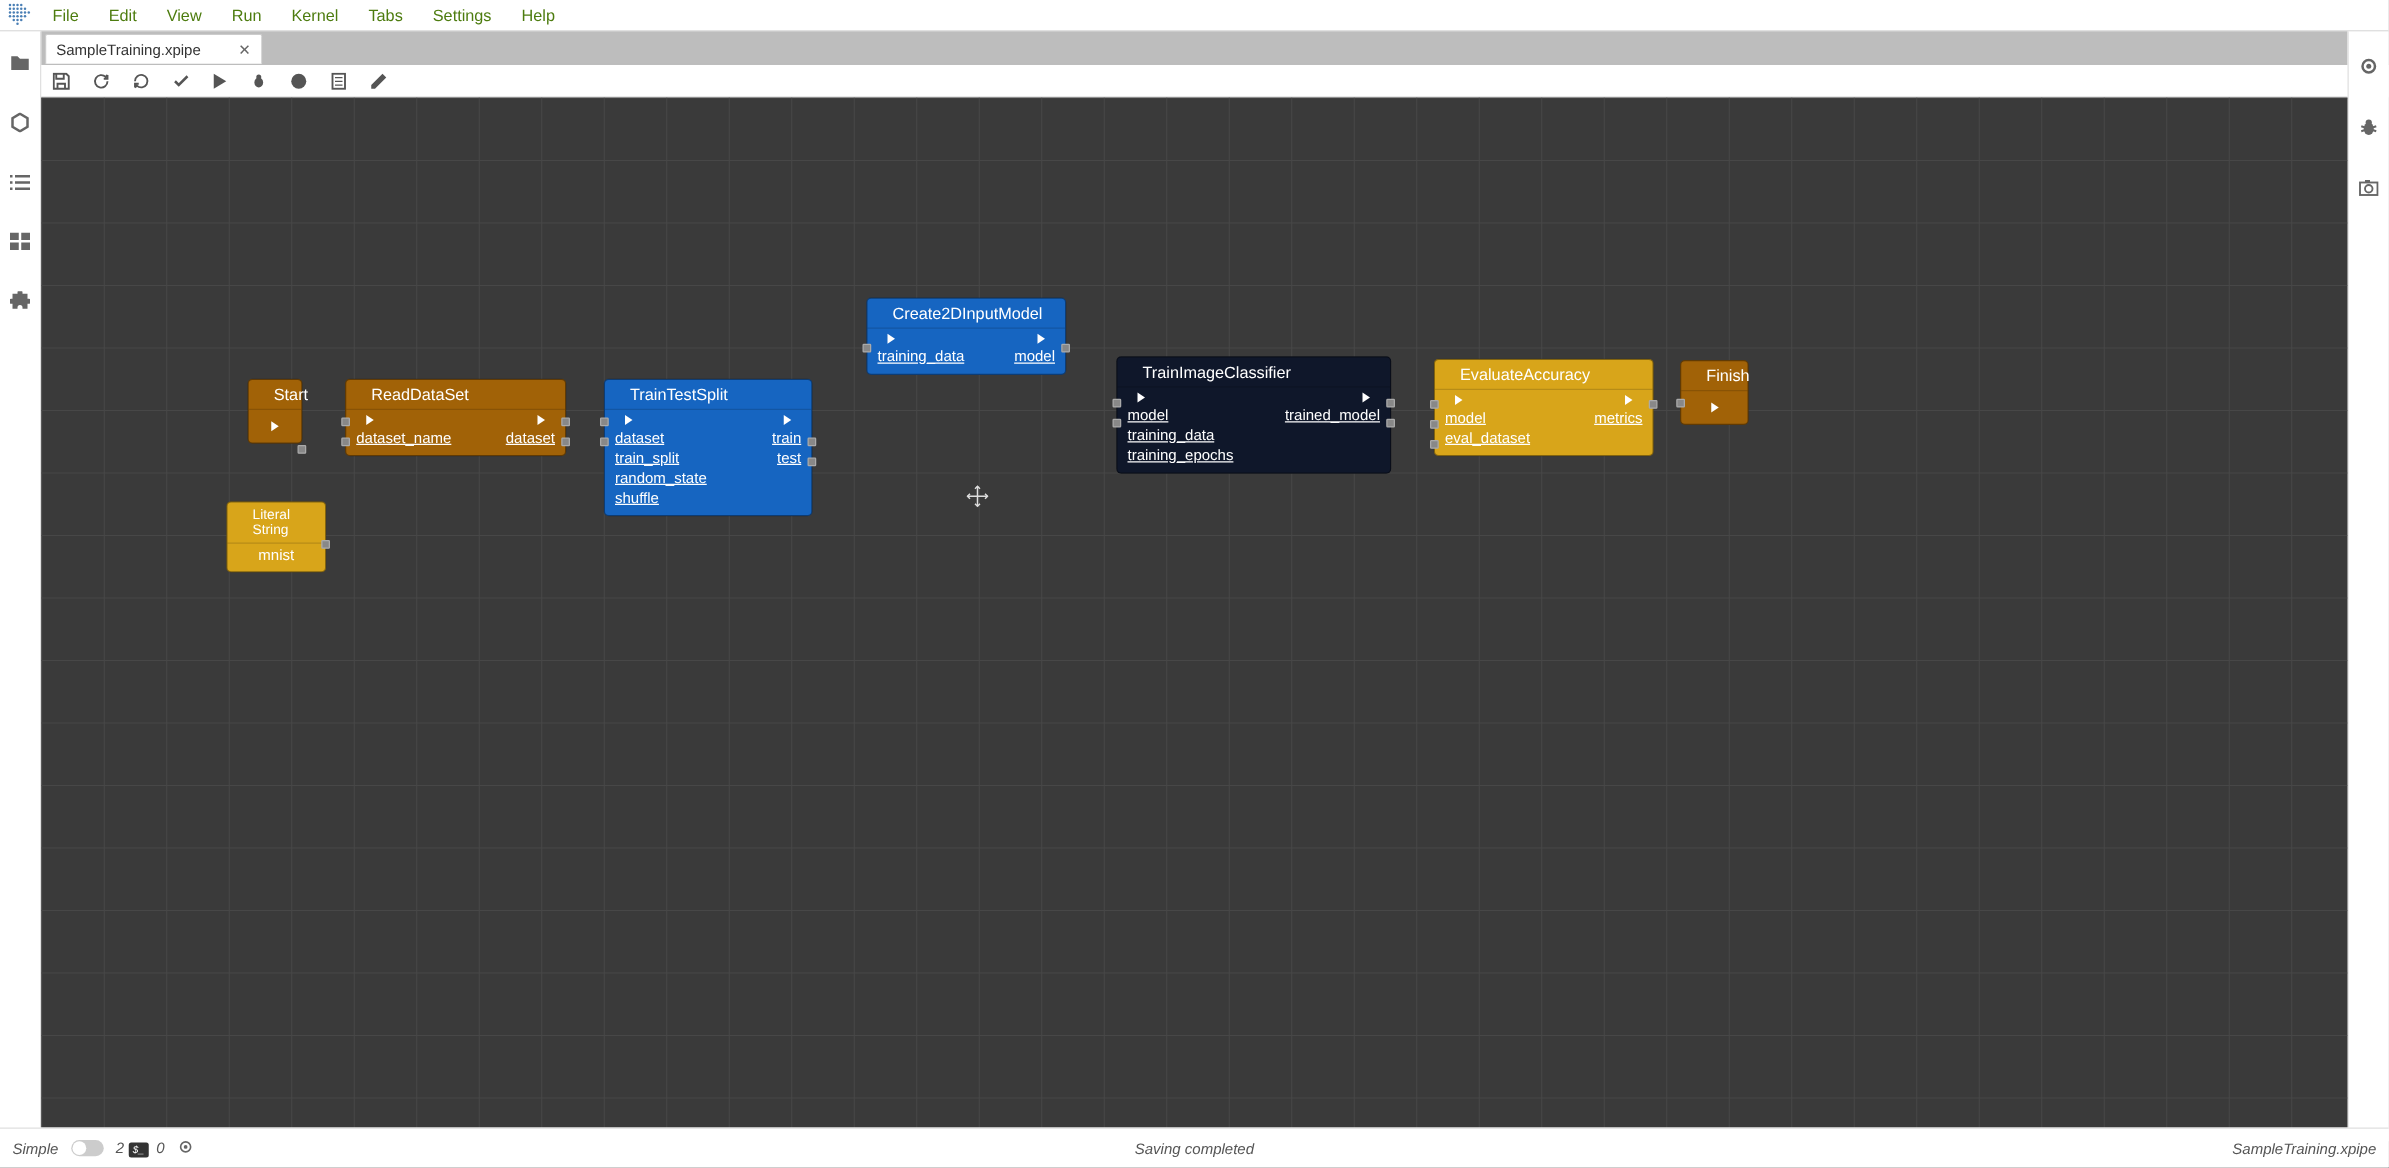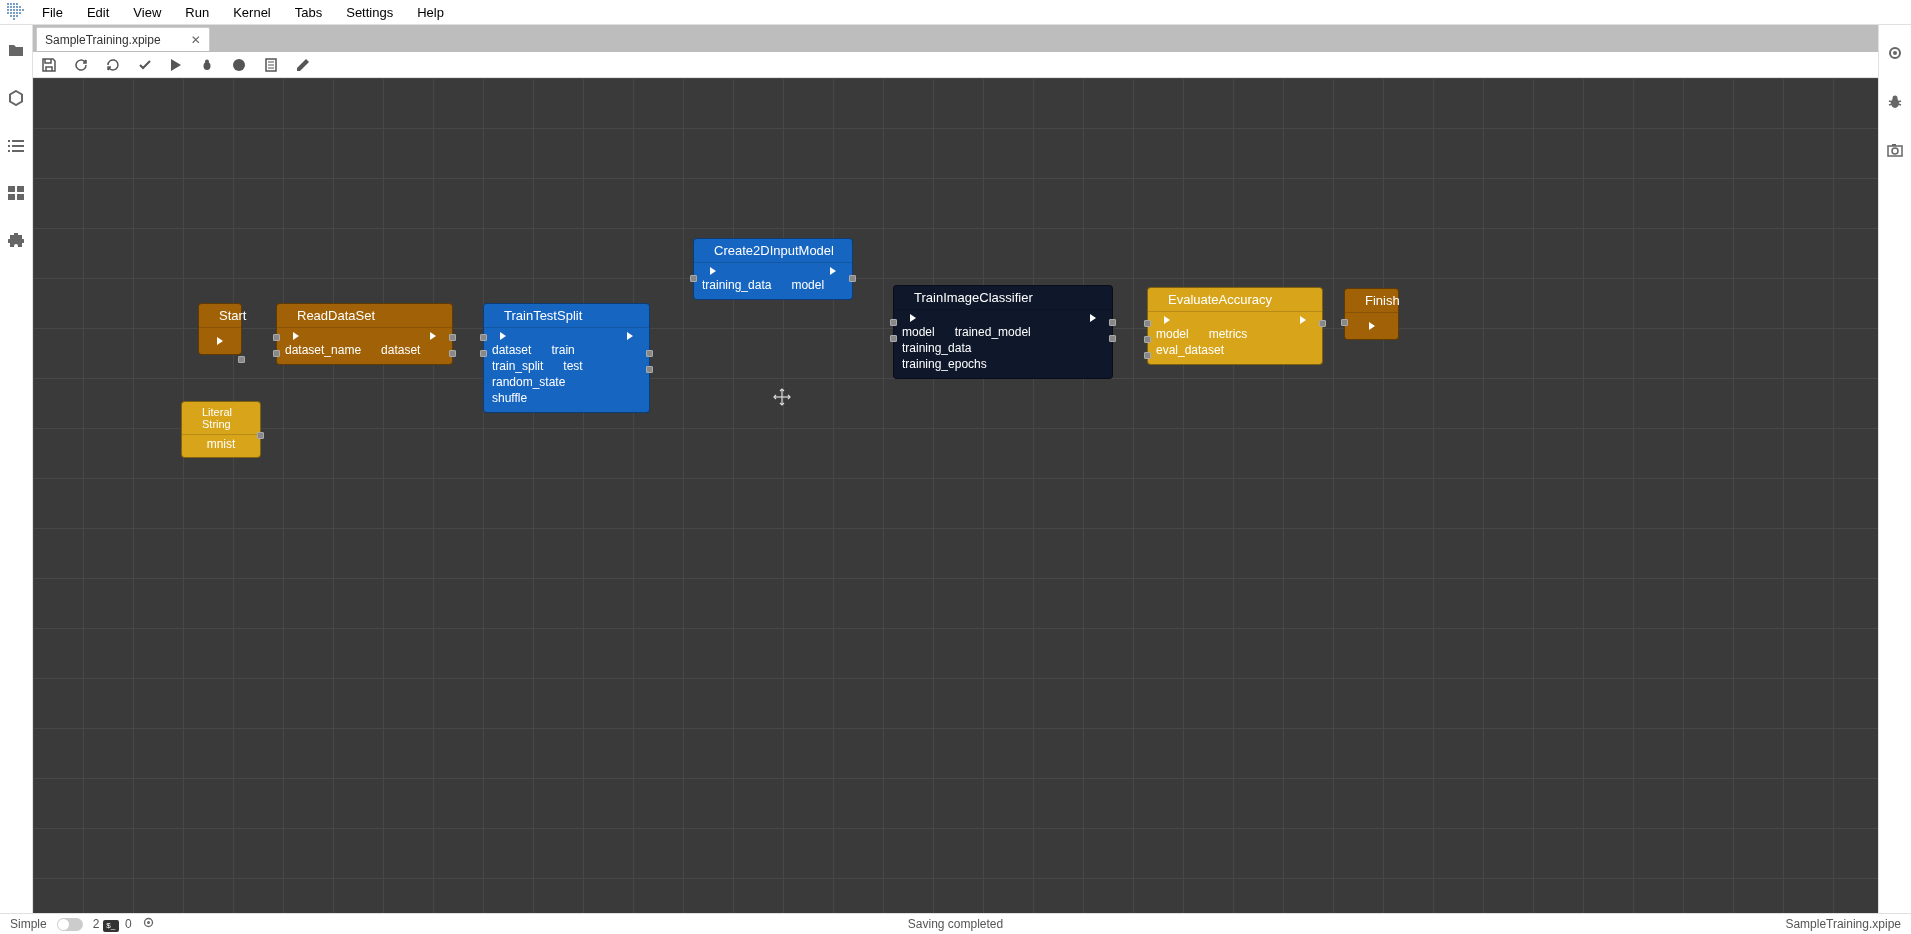--- a/index.html
+++ b/index.html
@@ -3,21 +3,21 @@
 <meta charset="utf-8">
 <style>
 * { box-sizing: border-box; margin: 0; padding: 0; }
 body { font-family: -apple-system, BlinkMacSystemFont, "Segoe UI", Helvetica, Arial, sans-serif; font-size: 13px; overflow: hidden; background: #fff; }
 
 
 .menubar { display: flex; align-items: center; height: 25px; background: #fff; border-bottom: 1px solid #e0e0e0; }
 .logo { width: 28px; height: 25px; display: flex; align-items: center; justify-content: center; margin-left: 2px; }
 .logo svg { width: 20px; height: 20px; }
 .menu-items { display: flex; }
-.menu-item { padding: 4px 12px; cursor: pointer; font-size: 13px; color: #000000; }
+.menu-item { padding: 4px 12px; cursor: pointer; font-size: 13px; color: #4d7c0f; }
 
 
 .tab-bar { display: flex; align-items: flex-end; height: 27px; background: #bdbdbd; border-bottom: 1px solid #bdbdbd; padding-left: 36px; }
 .tab { display: flex; align-items: center; height: 24px; background: #fff; border: 1px solid #ccc; border-bottom: none; border-radius: 2px 2px 0 0; padding: 0 8px; margin-top: 3px; font-size: 12px; color: #333; }
 .tab-close { margin-left: 30px; cursor: pointer; color: #666; }
 
 
 .toolbar { display: flex; align-items: center; height: 26px; background: #fff; border-bottom: 1px solid #e0e0e0; padding-left: 42px; gap: 18px; }
 .tool-icon { cursor: pointer; color: #555; display: flex; align-items: center; }
 
@@ -33,33 +33,33 @@
 .canvas-grid { position: absolute; inset: 0; background-image: linear-gradient(#474747 1px, transparent 1px), linear-gradient(90deg, #474747 1px, transparent 1px); background-size: 50px 50px; }
 
 
 .node { position: absolute; border: 1px solid rgba(0,0,0,.4); border-radius: 4px; color: #fff; font-size: 12px; cursor: move; }
 .node-red { background: #a16207; }
 .node-blue { background: #1665c1; }
 .node-orange { background: #0f172a; }
 .node-yellow { background: #d8a51a; }
 .node-header { padding: 4px 20px; font-weight: 500; font-size: 13px; }
 .node-body { padding: 2px 8px 6px; border-top: 1px solid rgba(0,0,0,.15); }
-.node-row { display: flex; justify-content: flex-start; gap: 20px; font-size: 12px; line-height: 16px; }
+.node-row { display: flex; justify-content: space-between; gap: 20px; font-size: 12px; line-height: 16px; text-decoration: underline; }
 .node-row span { white-space: nowrap; }
 .play { display: inline-block; width: 0; height: 0; border-left: 6px solid #fff; border-top: 4px solid transparent; border-bottom: 4px solid transparent; }
 .node-play-row { display: flex; justify-content: space-between; padding: 2px 8px 2px; }
 
 
 .port { position: absolute; width: 7px; height: 7px; background: #888; border-radius: 1px; border: 1px solid #aaa; }
 
 
 .cursor-move { position: absolute; width: 18px; height: 18px; }
 
 
-.status-bar { position: absolute; bottom: 0; left: 0; right: 0; height: 21px; background: #fff; border-top: 1px solid #e0e0e0; display: flex; align-items: center; font-size: 12px; color: #555; padding: 0 10px; }
+.status-bar { position: absolute; bottom: 0; left: 0; right: 0; height: 32px; background: #fff; border-top: 1px solid #e0e0e0; display: flex; align-items: center; font-size: 12px; color: #555; padding: 0 10px; font-style: italic; }
 .status-left { display: flex; align-items: center; gap: 10px; }
 .toggle { width: 26px; height: 13px; background: #ccc; border-radius: 7px; position: relative; }
 .toggle-knob { width: 11px; height: 11px; background: #fff; border-radius: 50%; position: absolute; left: 1px; top: 1px; }
 .status-center { position: absolute; left: 50%; transform: translateX(-50%); }
 .status-right { margin-left: auto; }
 .term-icon { display: inline-block; width: 16px; height: 12px; background: #333; border-radius: 2px; color: #fff; font-size: 8px; text-align: center; line-height: 12px; margin-right: 3px; }
 
 
 .edges { position: absolute; inset: 0; pointer-events: none; }
 .edge { stroke: #909090; stroke-width: 2.5; fill: none; }

